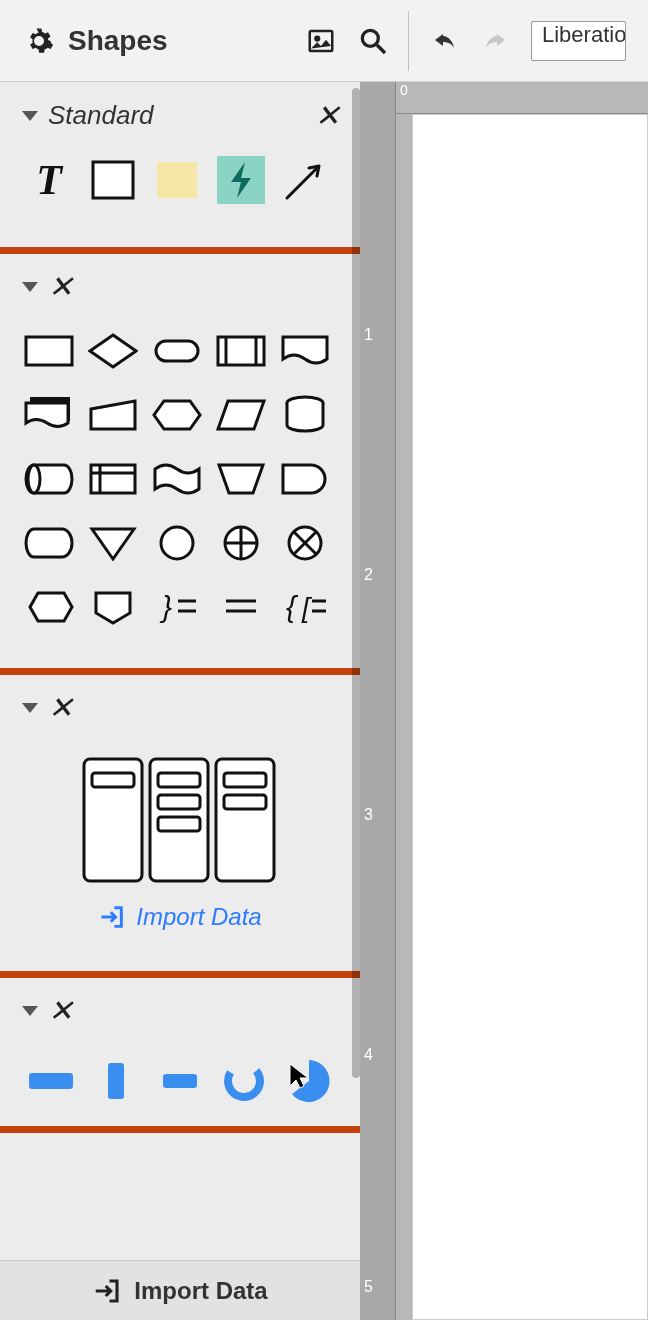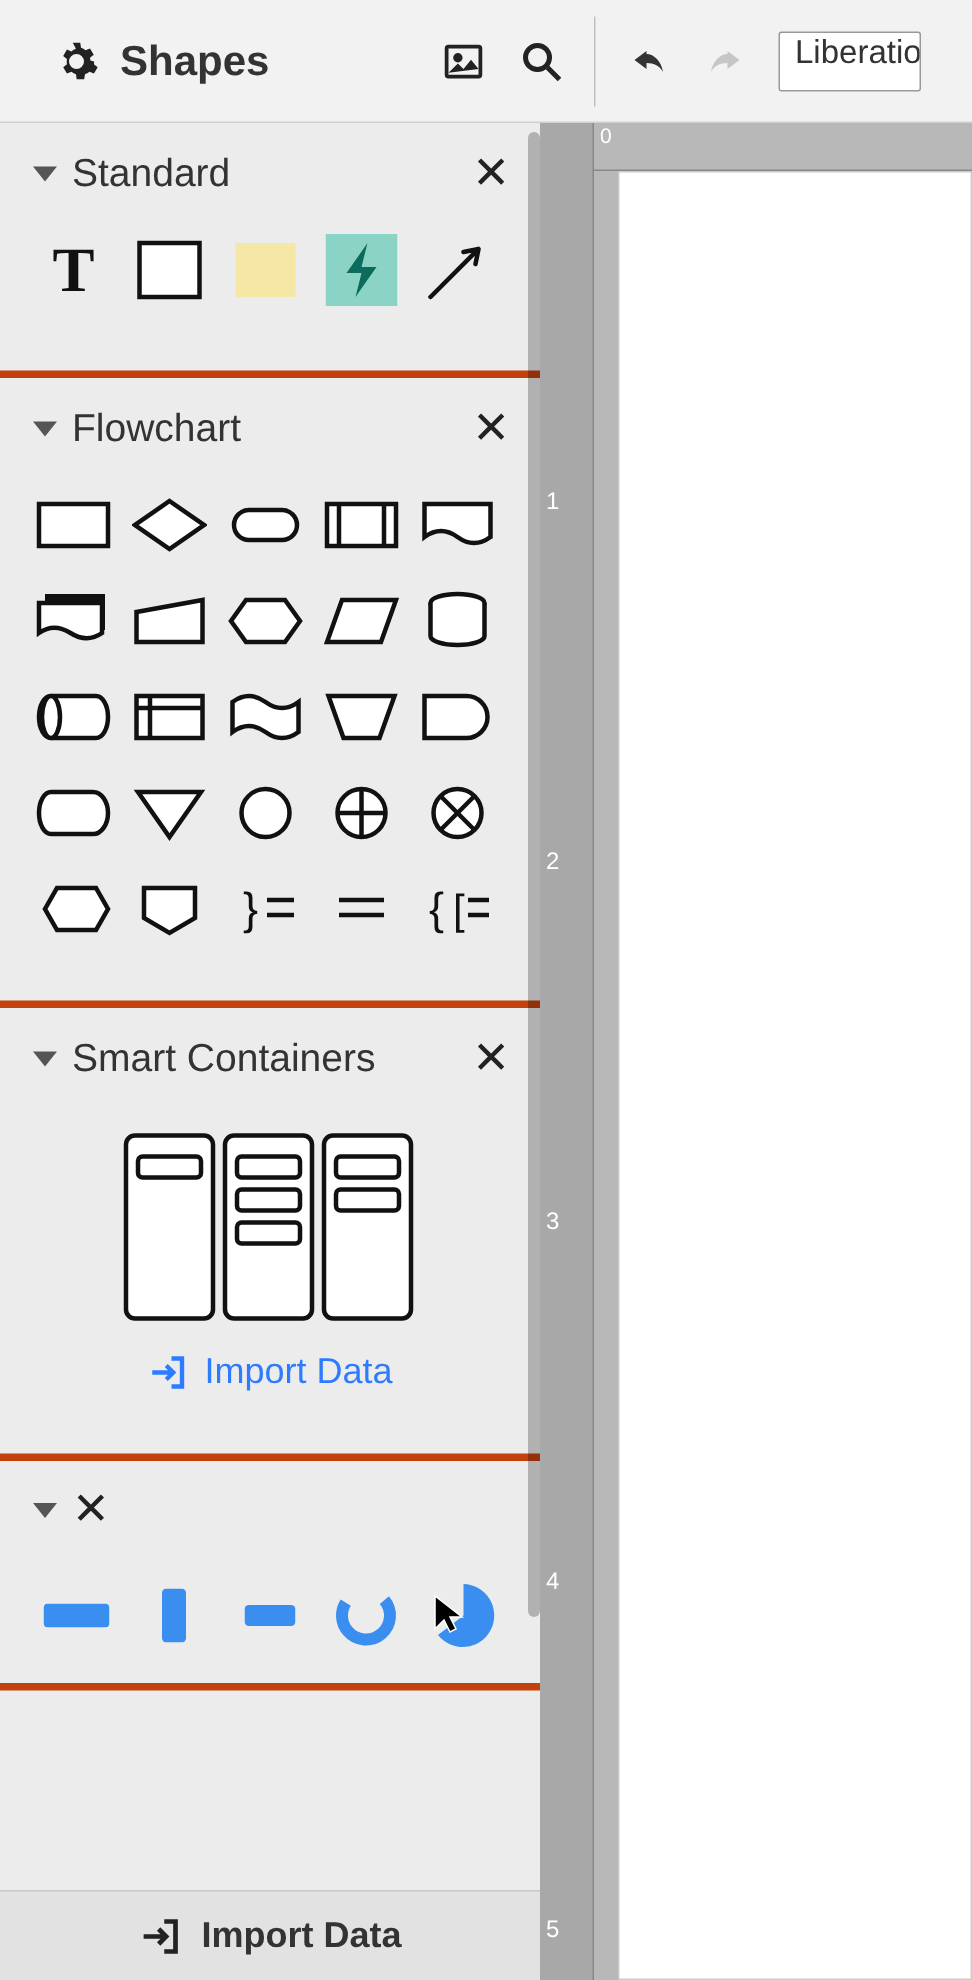--- a/index.html
+++ b/index.html
@@ -10,21 +10,21 @@
     height: 1320px;
     overflow: hidden;
     position: relative;
   }
   .top-toolbar {
     height: 82px;
     background: #f2f2f2;
     border-bottom: 1px solid #d0d0d0;
     display: flex;
     align-items: center;
-    padding: 0 34px;
+    padding: 0 22px;
     gap: 18px;
   }
   .shapes-header {
     display: flex;
     align-items: center;
     gap: 12px;
     flex: 1;
   }
   .shapes-title {
     font-size: 28px;
@@ -70,22 +70,23 @@
   .scroll-track {
     position: absolute;
     right: 0;
     top: 6px;
     width: 8px;
     height: 990px;
     background: rgba(0,0,0,0.25);
     border-radius: 4px;
   }
   .section {
-    border-bottom: 5px solid #c2410c;
+    border-bottom: 7px solid #c2410c;
     background: #ececec;
+    font-style: italic;
   }
   .section-header {
     display: flex;
     align-items: center;
     padding: 18px 20px 14px 22px;
     cursor: pointer;
   }
   .chev {
     width: 0;
     height: 0;
@@ -297,21 +298,20 @@
             <svg viewBox="0 0 48 48">
               <path d="M6 42 L38 10 M38 10 L28 12 M38 10 L36 20" stroke="#111" stroke-width="3" fill="none" stroke-linecap="round"></path>
             </svg>
           </div>
       </div>
     </div>
 
     <div class="section">
       <div class="section-header">
         <div class="chev"></div>
-        <span class="section-title">Flowchart</span>
         <span class="close-x">✕</span>
       </div>
       <div class="shape-grid flowchart-grid">
 
         <div class="tile">
             <svg viewBox="0 0 50 40">
               <rect x="2" y="6" width="46" height="28" fill="#fff" stroke="#111" stroke-width="3"></rect>
             </svg>
           </div>
         <div class="tile">
@@ -454,21 +454,20 @@
               <line x1="32" y1="14" x2="46" y2="14" stroke="#111" stroke-width="3"></line>
               <line x1="32" y1="24" x2="46" y2="24" stroke="#111" stroke-width="3"></line>
             </svg>
           </div>
       </div>
     </div>
 
     <div class="section">
       <div class="section-header">
         <div class="chev"></div>
-        <span class="section-title">Smart Containers</span>
         <span class="close-x">✕</span>
       </div>
       <div class="smart-container-body">
         <div class="smart-svg">
           <svg width="200" height="130" viewBox="0 0 200 130">
             <g fill="#fff" stroke="#111" stroke-width="3">
               <rect x="4" y="4" width="58" height="122" rx="6"></rect>
               <rect x="12" y="18" width="42" height="14" rx="3"></rect>
               <rect x="70" y="4" width="58" height="122" rx="6"></rect>
               <rect x="78" y="18" width="42" height="14" rx="3"></rect>

